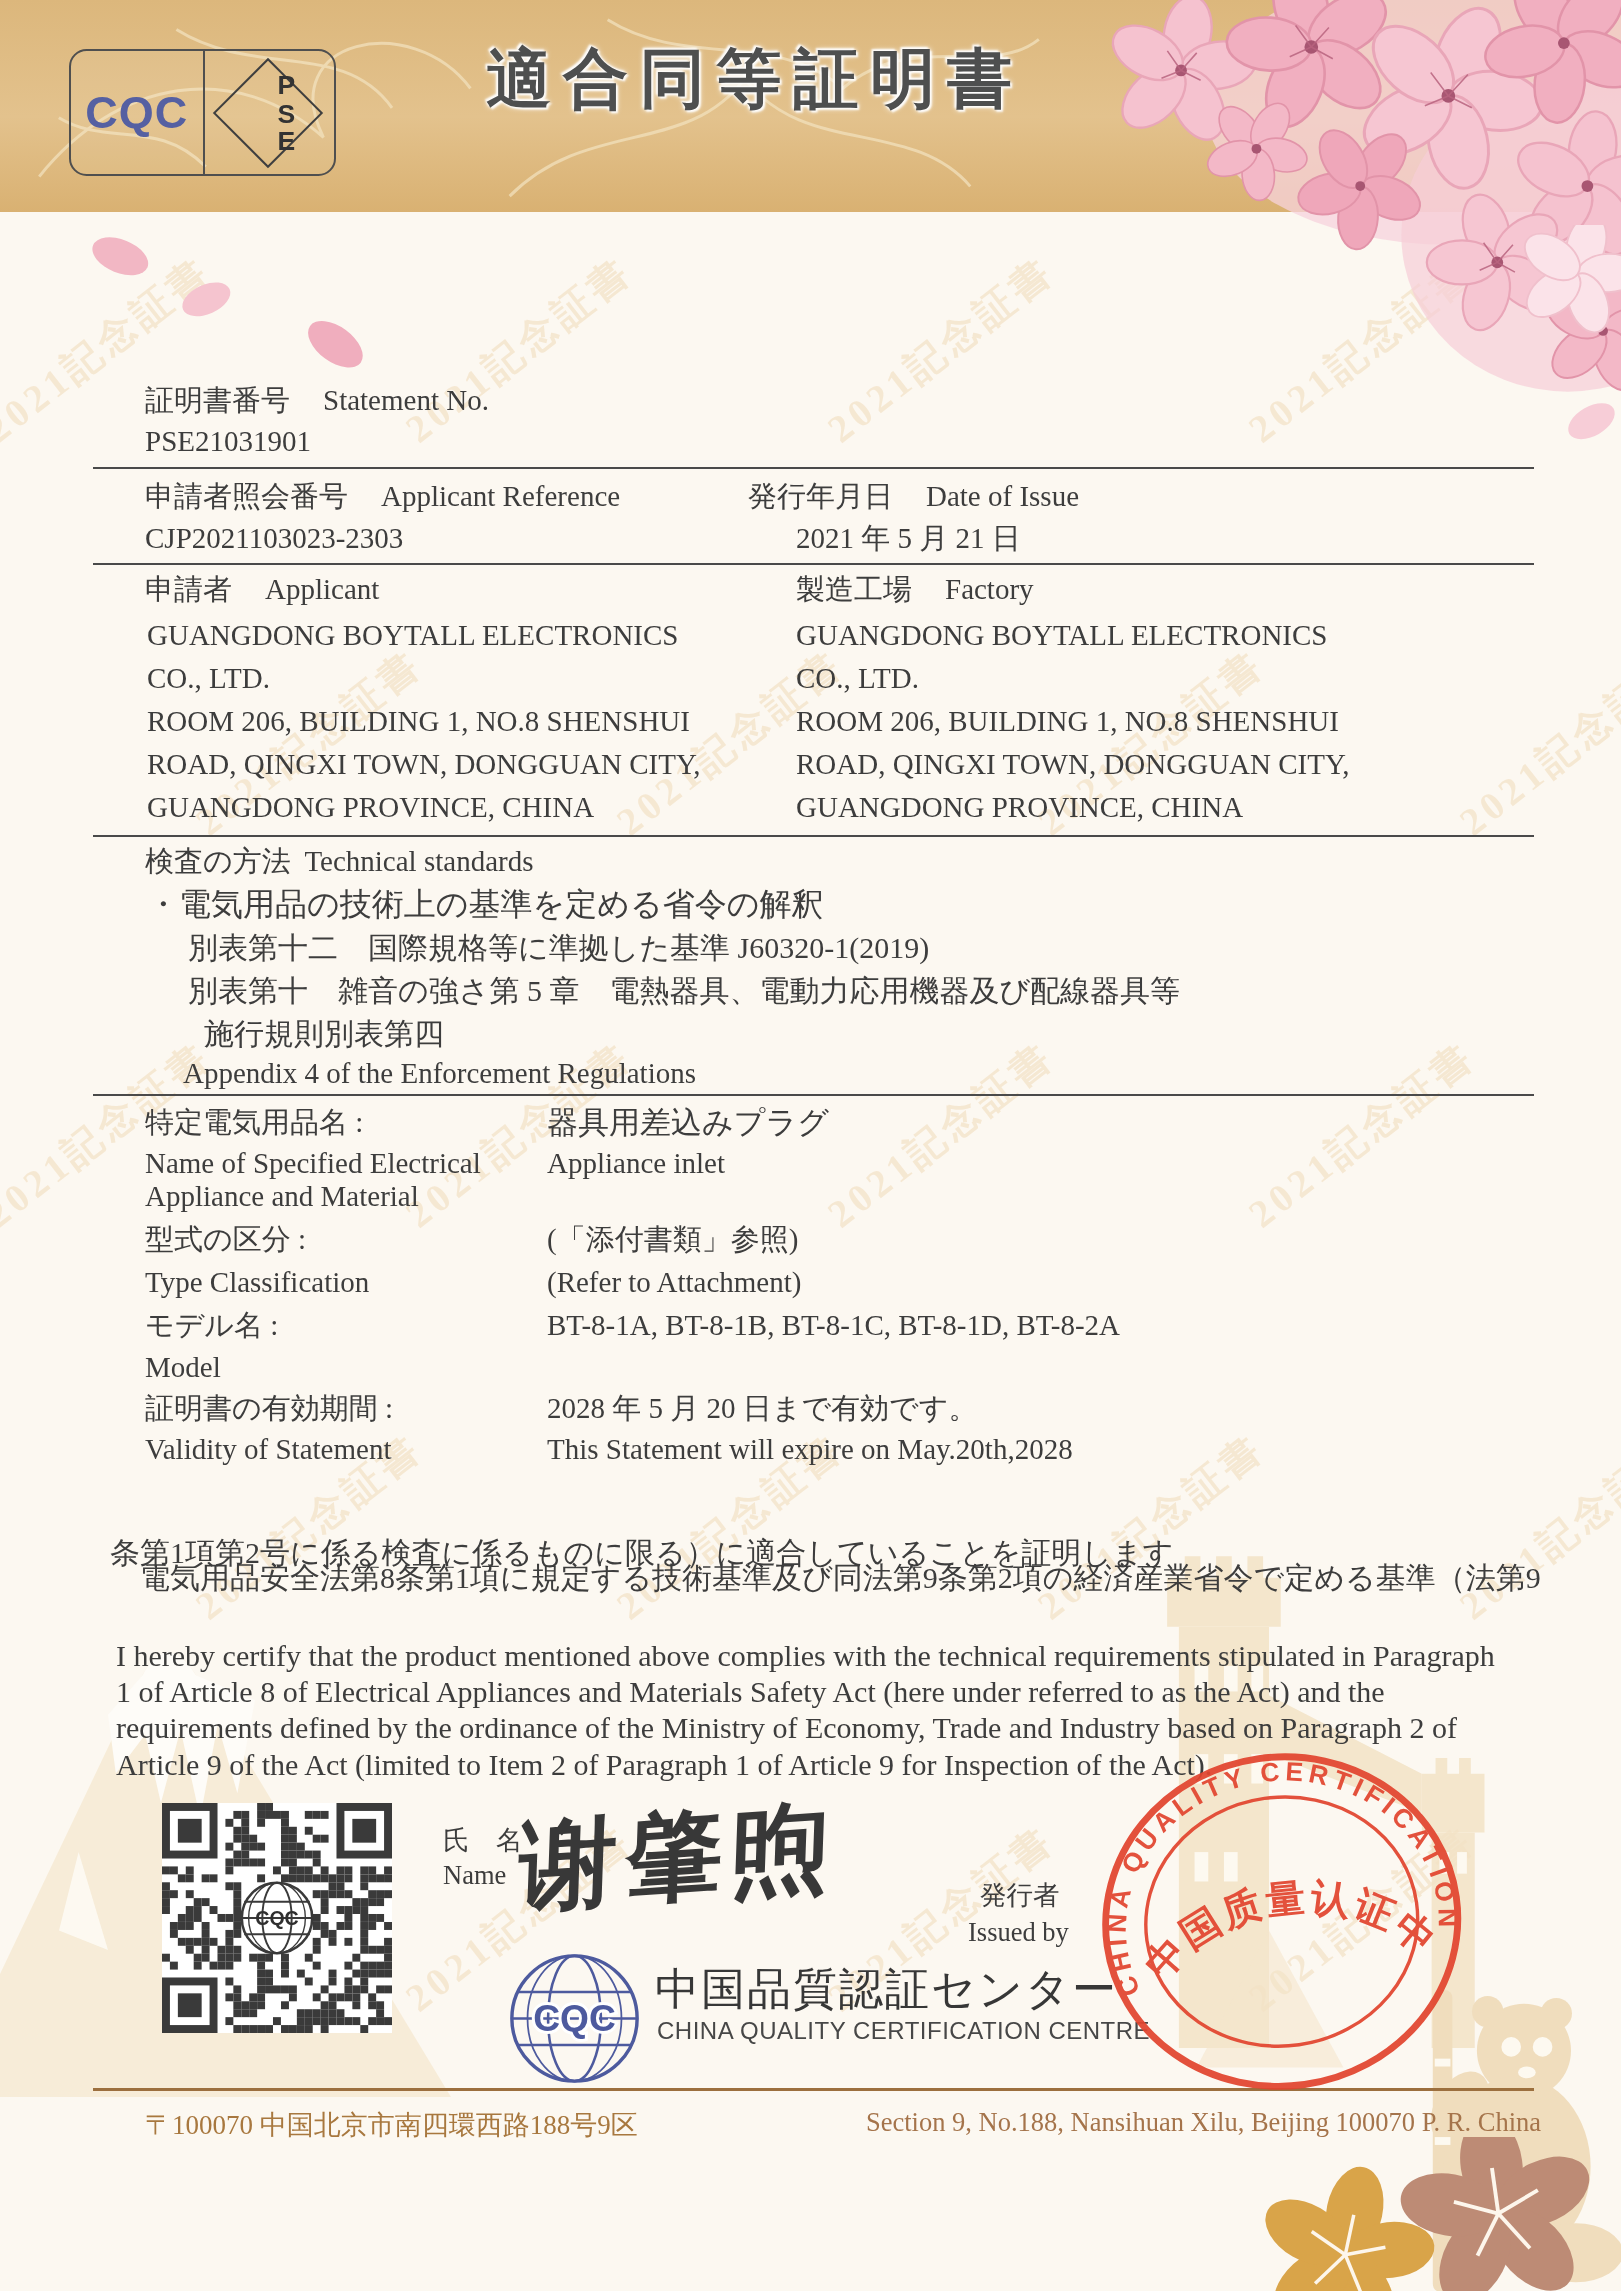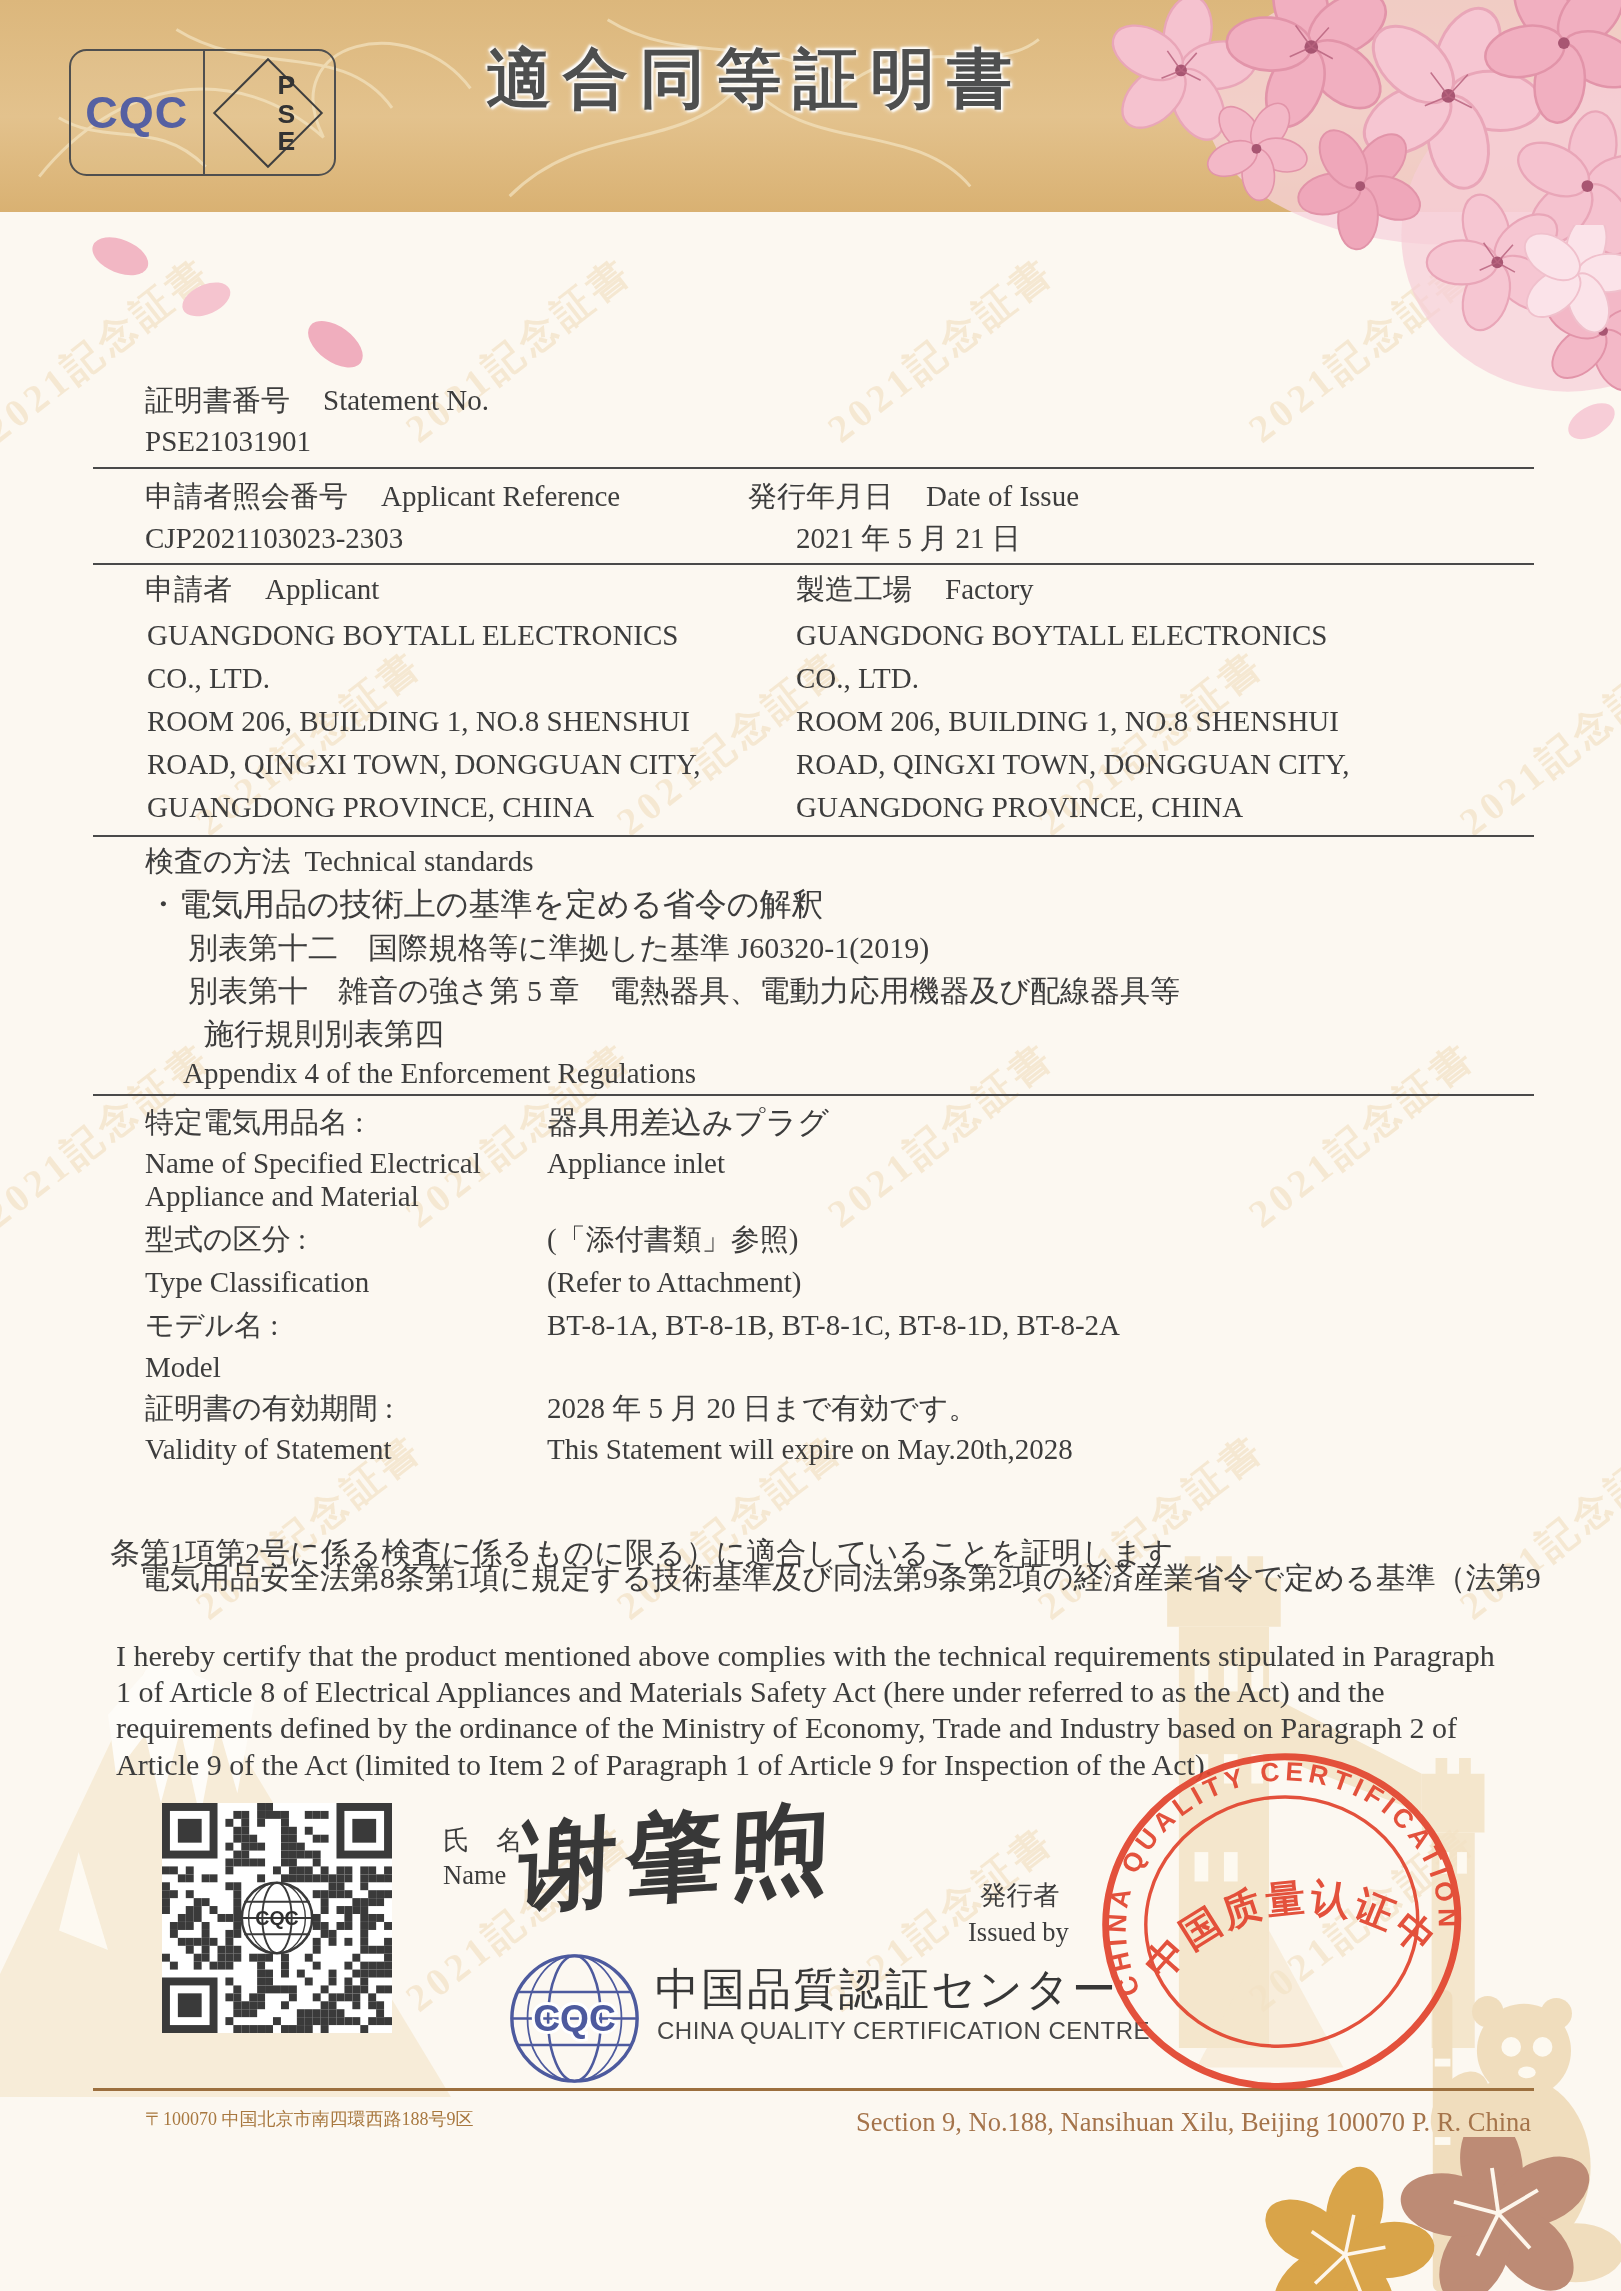--- a/index.html
+++ b/index.html
@@ -39,22 +39,22 @@
   .rule{position:absolute;left:93px;width:1441px;height:2px;background:#4a4a4a;z-index:2;}
   .cert{position:absolute;z-index:2;font-size:30px;line-height:36px;white-space:nowrap;}
   
   .sig-label{position:absolute;z-index:2;font-size:26.5px;line-height:31px;}
   .signature{position:absolute;z-index:2;font-size:98px;font-weight:700;color:#383838;letter-spacing:7.8px;
              transform:rotate(-4deg) skewX(-6deg);font-family:"Liberation Serif","DejaVu Serif",serif;}
   .org-jp{position:absolute;z-index:2;font-size:44px;color:#373737;letter-spacing:2px;}
   .org-en{position:absolute;z-index:2;font-family:"Liberation Sans","DejaVu Sans",sans-serif;font-size:24px;color:#474747;letter-spacing:0.5px;}
   
   .f-rule{position:absolute;left:93px;top:2088px;width:1441px;height:2.9px;background:#9c6f3e;z-index:2;}
-  .f-left{position:absolute;left:145px;top:2107px;z-index:2;font-size:18px;color:#a8783f;}
-  .f-right{position:absolute;right:90px;top:2107px;z-index:2;font-size:26.5px;color:#a5744b;text-align:center;}
+  .f-left{position:absolute;left:145px;top:2107px;z-index:2;font-size:27px;color:#a8783f;}
+  .f-right{position:absolute;right:80px;top:2107px;z-index:2;font-size:26.5px;color:#a5744b;text-align:center;}
   .stamp{position:absolute;left:1092px;top:1749px;z-index:3;transform:rotate(-8deg);opacity:.93;}
   .qr{position:absolute;left:162px;top:1803px;z-index:2;background:#fff;}
 </style>
 </head>
 <body>
 
 <div class="page">
 
   <div id="watermarks">
       <span class="wm" style="left: -39px; top: 323px;">2021記念証書</span>

